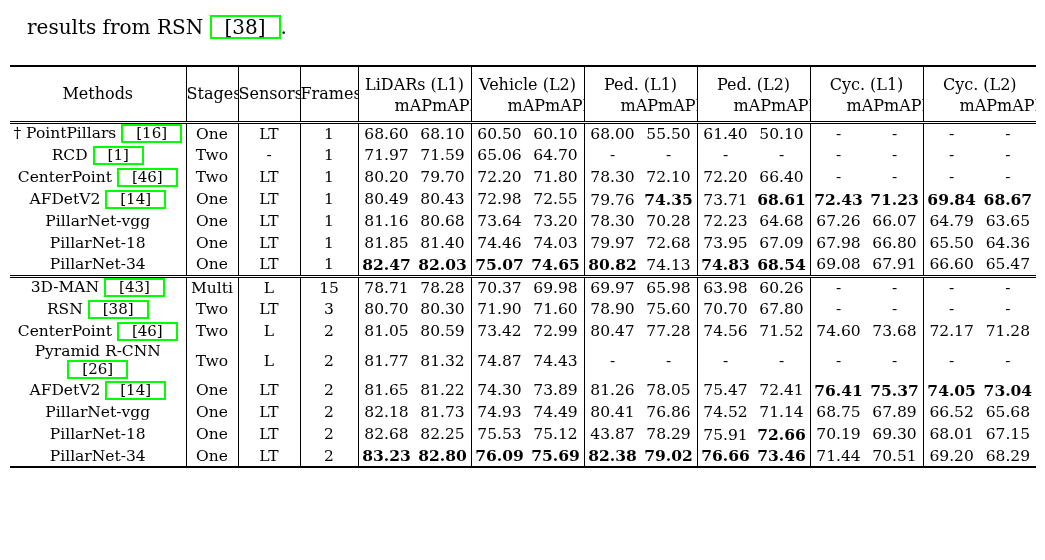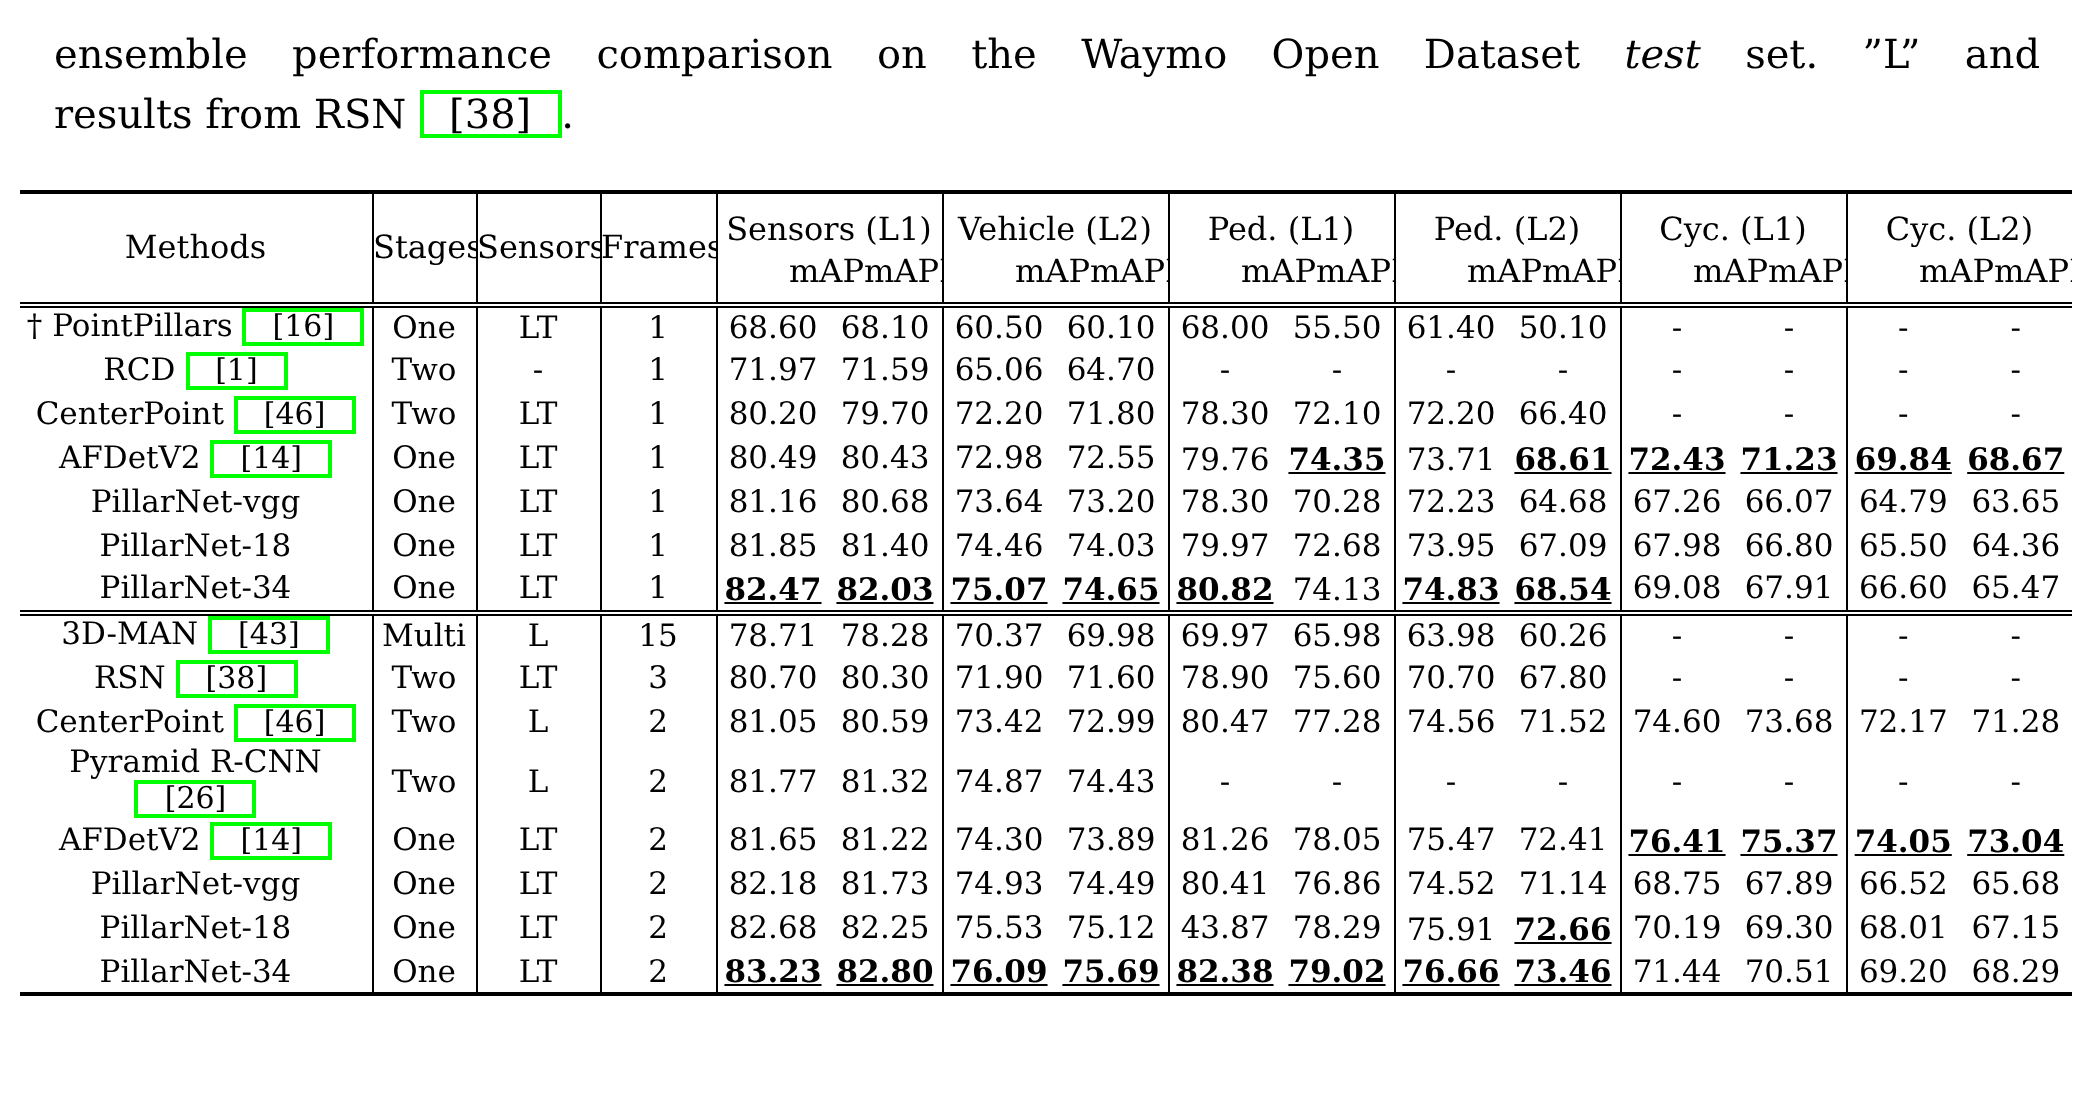--- a/index.html
+++ b/index.html
@@ -51,28 +51,27 @@
   }
   th + th, td + td { border-left: 1px solid #000; }
   thead tr { height: 56px; }
   tbody tr { height: 22px; }
   th { font-size: 16px; }
   td { font-size: 15.5px; }
   .gl { line-height: 23px; }
   .subs { display: flex; padding-left: 36px; }
   .subs span { flex: 1; text-align: center; }
   td.c-group .v { display: inline-block; width: 50%; text-align: center; }
-  .b { font-weight: bold; text-decoration: underline; }
+  .b { font-weight: bold; }
   td .cite { font-size: 15px; }
 </style>
 </head>
 <body>
 
 <div class="caption">
-  <div class="cap-line"><span>ensemble performance comparison on the Waymo Open Dataset </span><span class="cap-italic">test</span><span> set. ”L” and</span></div>
   <div class="cap-line last"><span>results from RSN </span><span class="cite">[38]</span><span>.</span></div>
 </div>
 
 <table class="results">
   <colgroup>
     <col style="width:176px">
       <col style="width:52px">
       <col style="width:62px">
       <col style="width:58px">
     <col>
@@ -82,21 +81,21 @@
       <col>
       <col>
   </colgroup>
   <thead>
     <tr>
       <th>Methods</th>
       <th>Stages</th>
       <th>Sensors</th>
       <th>Frames</th>
       <th>
-        <div class="gl">Sensors (L1)</div>
+        <div class="gl">LiDARs (L1)</div>
         <div class="subs">
             <span>mAP</span>
             <span>mAPH</span>
           </div>
       </th>
       <th>
         <div class="gl">Vehicle (L2)</div>
         <div class="subs">
             <span>mAP</span>
             <span>mAPH</span>

